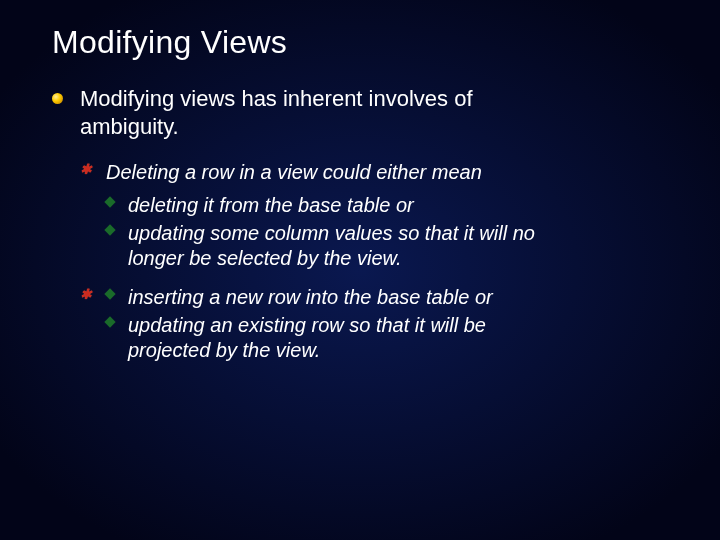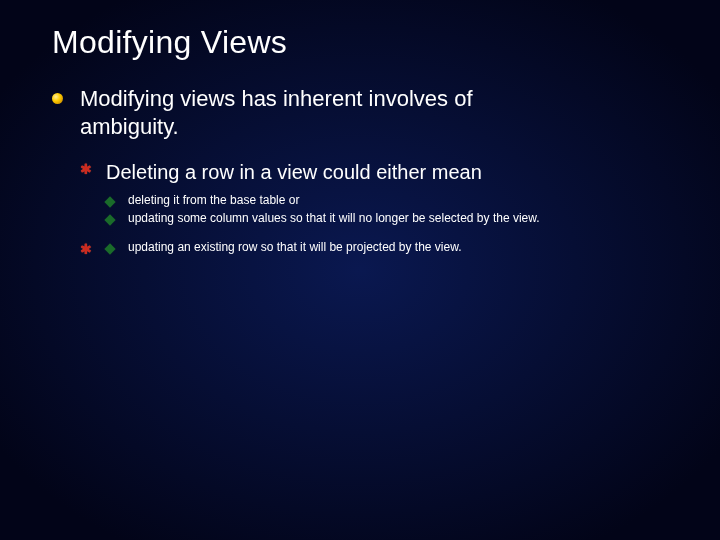--- a/index.html
+++ b/index.html
@@ -53,40 +53,41 @@
   
   .lvl2 {
     margin-top: 20px;
   }
   .lvl2 > li {
     position: relative;
     padding-left: 26px;
     margin-bottom: 14px;
     font-size: 20px;
     line-height: 1.25;
+    font-style: italic;
   }
   .lvl2 > li::before {
     content: "✱";
     position: absolute;
     left: 0;
     top: 1px;
     font-size: 14px;
     color: #cc2a1f;
     text-shadow: 0 0 1px #ff5a3a;
   }
   
   .lvl3 {
     margin-top: 8px;
     margin-bottom: 14px;
   }
   .lvl3 > li {
     position: relative;
     padding-left: 22px;
     margin-bottom: 3px;
-    font-size: 12px;
+    font-size: 20px;
     line-height: 1.25;
   }
   .lvl3 > li::before {
     content: "";
     position: absolute;
     left: 0;
     top: 5px;
     width: 8px;
     height: 8px;
     background: #1a6b2a;
@@ -107,20 +108,21 @@
         <li>
           <span>Deleting a row in a view could either mean</span>
           <ul class="lvl3">
             <li><span>deleting it from the base table or</span></li>
             <li><span>updating some column values so that it will no longer be selected by the view.</span></li>
           </ul>
         </li>
 
         <li>
           <ul class="lvl3">
+            <li><span>inserting a new row into the base table or</span></li>
             <li><span>updating an existing row so that it will be projected by the view.</span></li>
           </ul>
         </li>
 
       </ul>
     </li>
   </ul>
 </div>
 
 </body></html>

